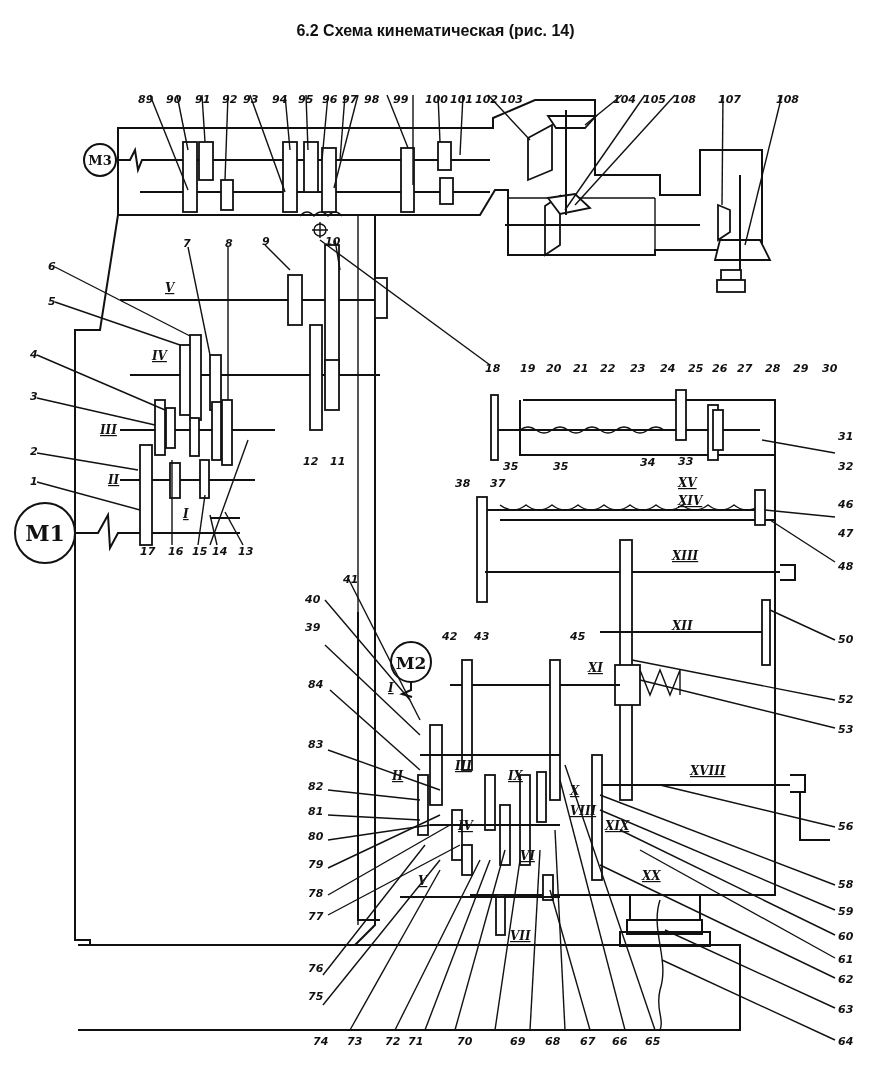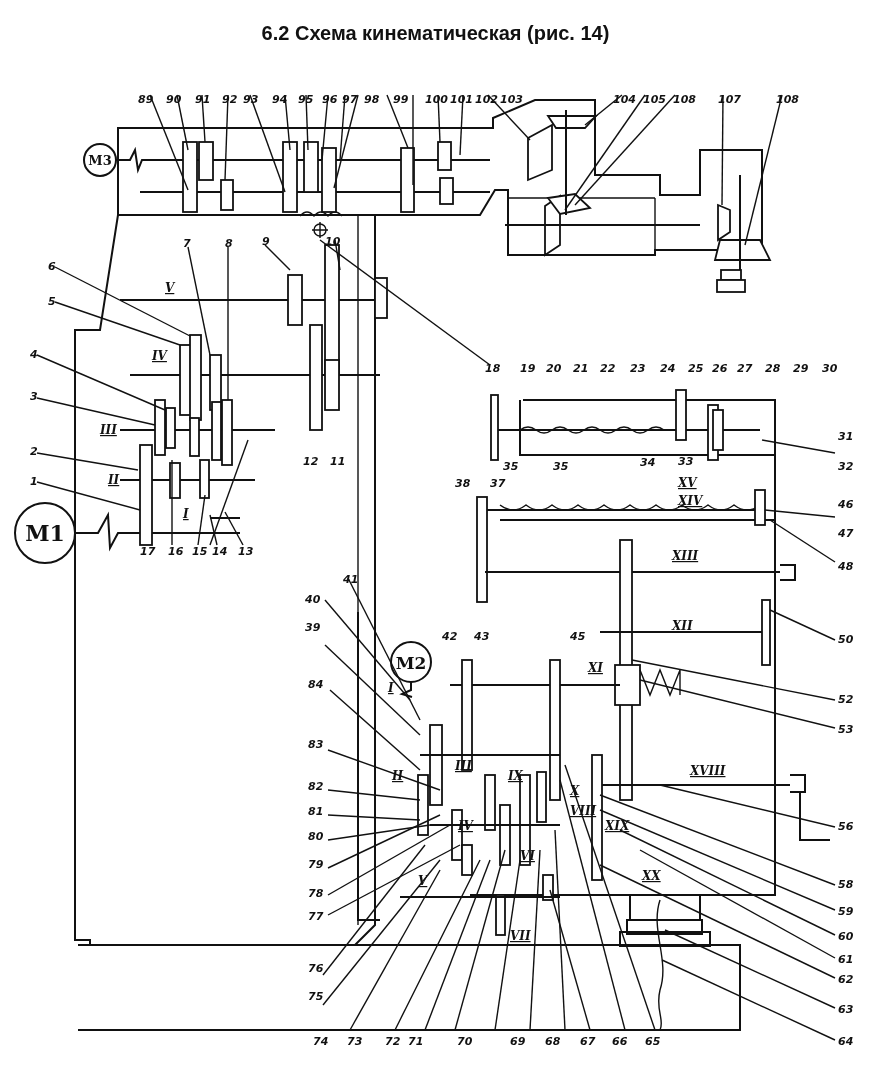--- a/index.html
+++ b/index.html
@@ -1,17 +1,17 @@
 <!DOCTYPE html>
 <html><head>
 <meta charset="utf-8">
 <style>
   html, body { margin:0; padding:0; background:#ffffff; }
   body { width:871px; height:1075px; position:relative; overflow:hidden; font-family:"Liberation Sans", sans-serif; }
-  #title { position:absolute; left:0; top:22px; width:871px; text-align:center; font-size:20px; font-weight:bold; color:#111; }
+  #title { position:absolute; left:0; top:22px; width:871px; text-align:center; font-size:16px; font-weight:bold; color:#111; }
   svg#scheme { position:absolute; left:0; top:0; }
   .ln { stroke:#111; stroke-width:2; fill:none; }
   .thin { stroke:#111; stroke-width:1.4; fill:none; }
   .gear { stroke:#111; stroke-width:1.8; fill:#fff; }
   .num { font-family:"DejaVu Sans", sans-serif; font-style:italic; font-weight:bold; font-size:11px; fill:#111; }
   .roman { font-family:"DejaVu Serif", serif; font-style:italic; font-weight:bold; font-size:12px; fill:#111; text-decoration:underline; }
   .motor { font-family:"DejaVu Serif", serif; font-weight:bold; fill:#111; }
 </style>
 </head>
 <body>

